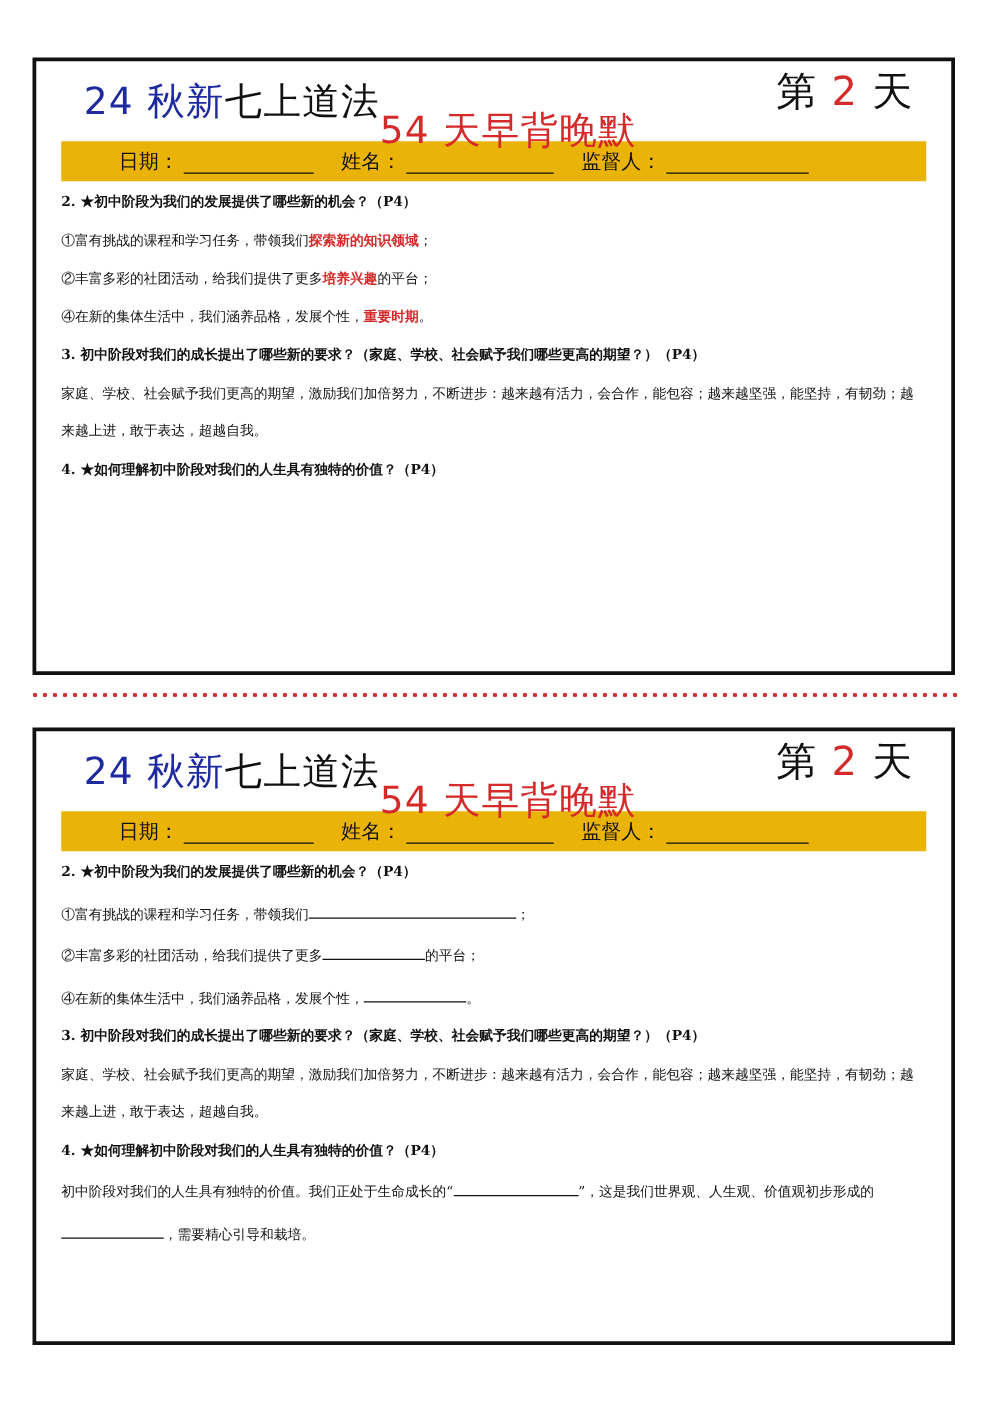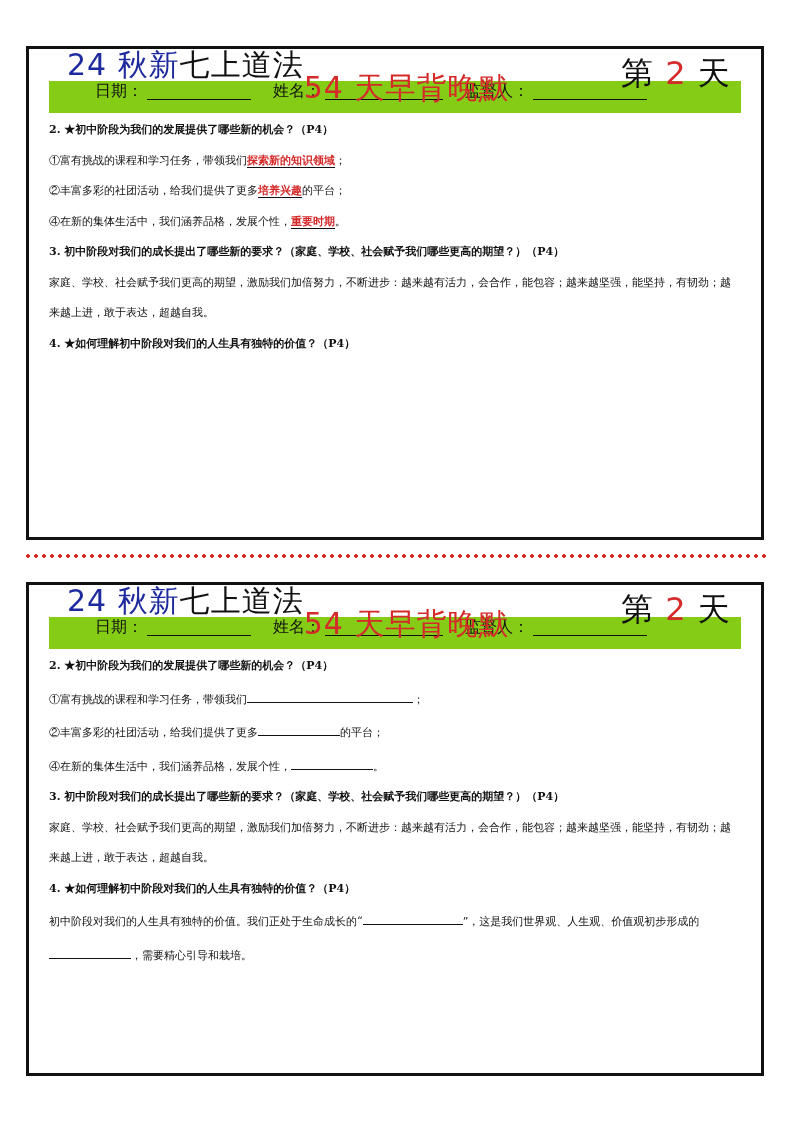--- a/index.html
+++ b/index.html
@@ -1,29 +1,29 @@
 <!DOCTYPE html>
 <html><head>
 <meta charset="utf-8">
 <style>
   html,body{margin:0;padding:0;background:#fff;}
   body{width:792px;height:1122px;position:relative;overflow:hidden;font-family:"DejaVu Serif","Liberation Serif",serif;color:#111;}
   .card{position:absolute;left:26px;width:738px;border:3px solid #111;box-sizing:border-box;}
   .card1{top:46px;height:494px;}
   .card2{top:582px;height:494px;}
-  .title{height:32px;display:flex;align-items:center;font-family:"DejaVu Sans","Liberation Sans",sans-serif;font-size:30px;font-weight:normal;letter-spacing:1px;padding-left:38px;position:relative;border-radius:17px;}
+  .title{height:64px;display:flex;align-items:center;font-family:"DejaVu Sans","Liberation Sans",sans-serif;font-size:30px;font-weight:normal;letter-spacing:1px;padding-left:38px;position:relative;border-radius:17px;}
   .blue{color:#1f2a9e;}
   .red{color:#d42a2a;margin-top:46px;}
   .day{position:absolute;left:592px;top:3px;font-size:32px;}
-  .yellow{margin:0 20px 0 20px;height:32px;background:#84cc16;display:flex;align-items:flex-start;font-family:"DejaVu Sans","Liberation Sans",sans-serif;font-size:16px;padding-left:46px;box-sizing:border-box;}
+  .yellow{margin:0 20px 0 20px;height:32px;background:#eab308;display:flex;align-items:center;font-family:"DejaVu Sans","Liberation Sans",sans-serif;font-size:16px;padding-left:46px;box-sizing:border-box;}
   .yellow .lbl{margin-right:4px;}
   .yellow .blank{display:inline-block;border-bottom:1.5px solid #111;height:18px;margin-right:22px;}
   .content{padding:2px 20px 0 20px;font-size:11px;line-height:30.5px;}
   .q{font-weight:bold;}
-  .hl{color:#d42a2a;font-weight:bold;text-decoration:underline;text-decoration-color:#111;text-underline-offset:3px;text-align:center;}
+  .hl{color:#d42a2a;font-weight:bold;text-decoration-color:#111;text-underline-offset:3px;text-align:center;}
   .fill{display:inline-block;border-bottom:1.5px solid #111;height:20px;vertical-align:baseline;}
   .sep{position:absolute;left:24px;top:553px;width:744px;height:6px;background-image:radial-gradient(circle,#d42a2a 1.6px,transparent 1.8px);background-size:8px 6px;background-repeat:repeat-x;}
 </style>
 </head>
 <body>
 
 <div class="card card1">
   <div class="title">
     <span class="blue">24 秋新</span>
     <span>七上道法 </span>

